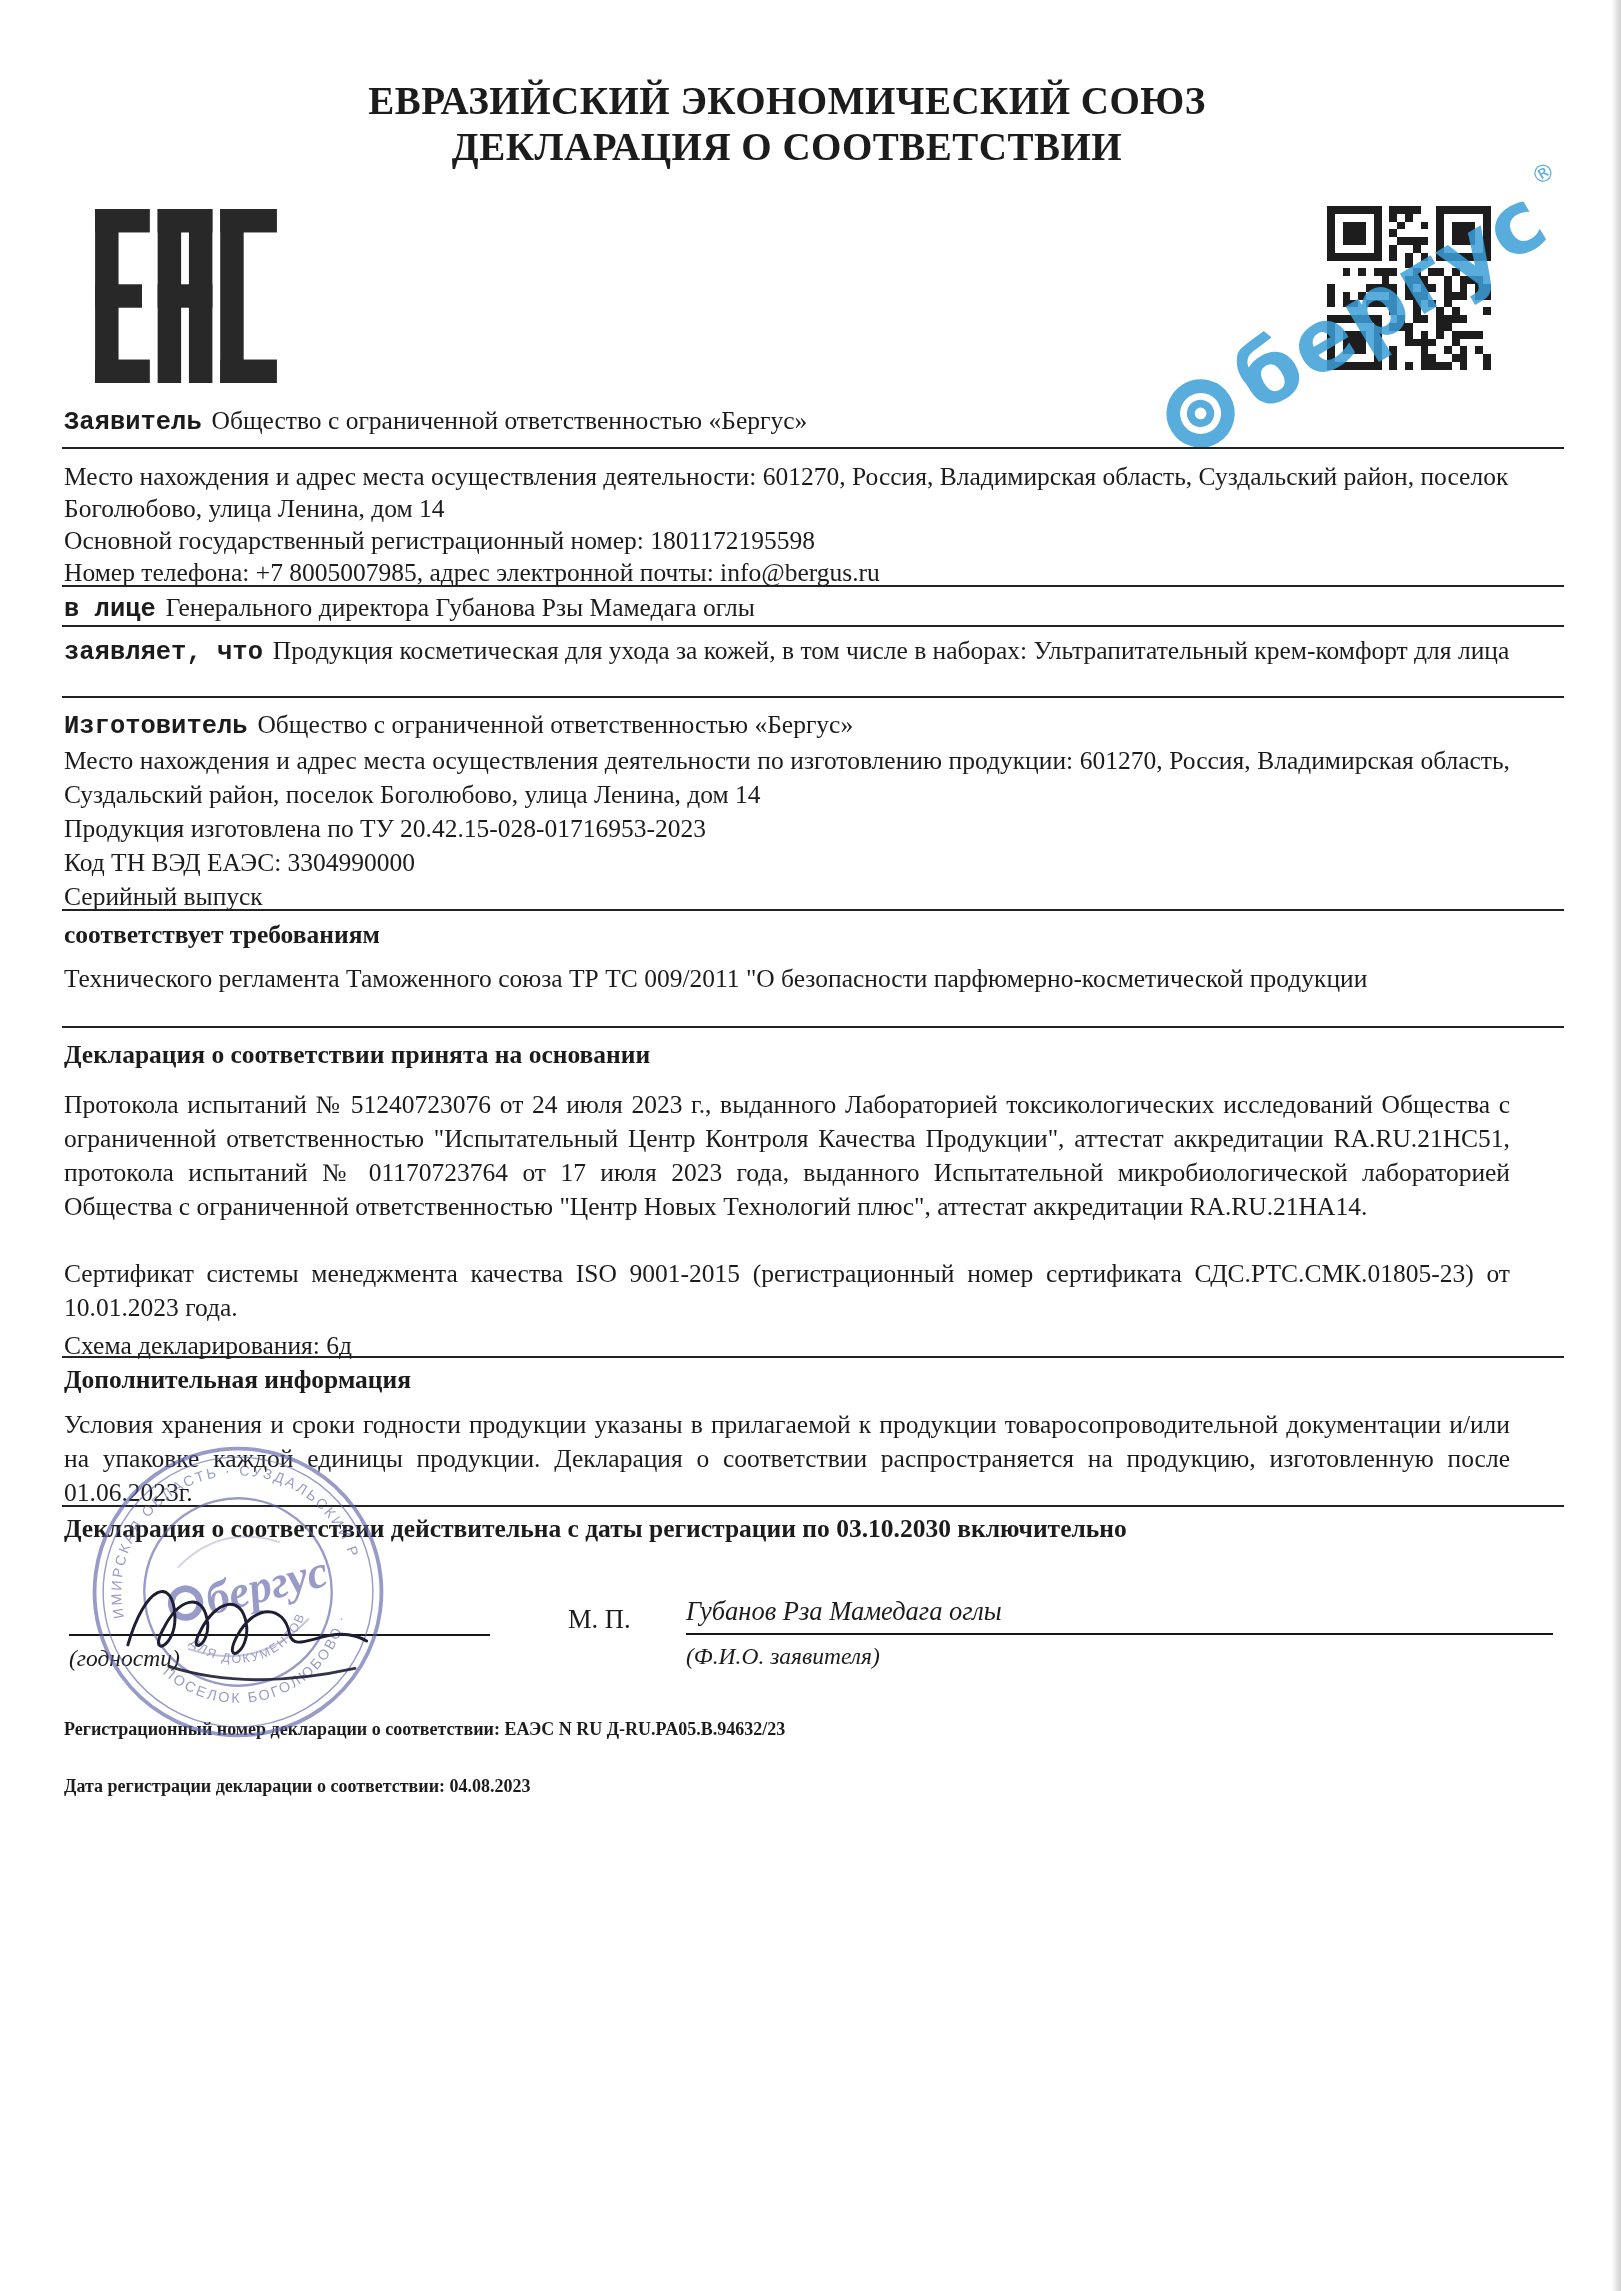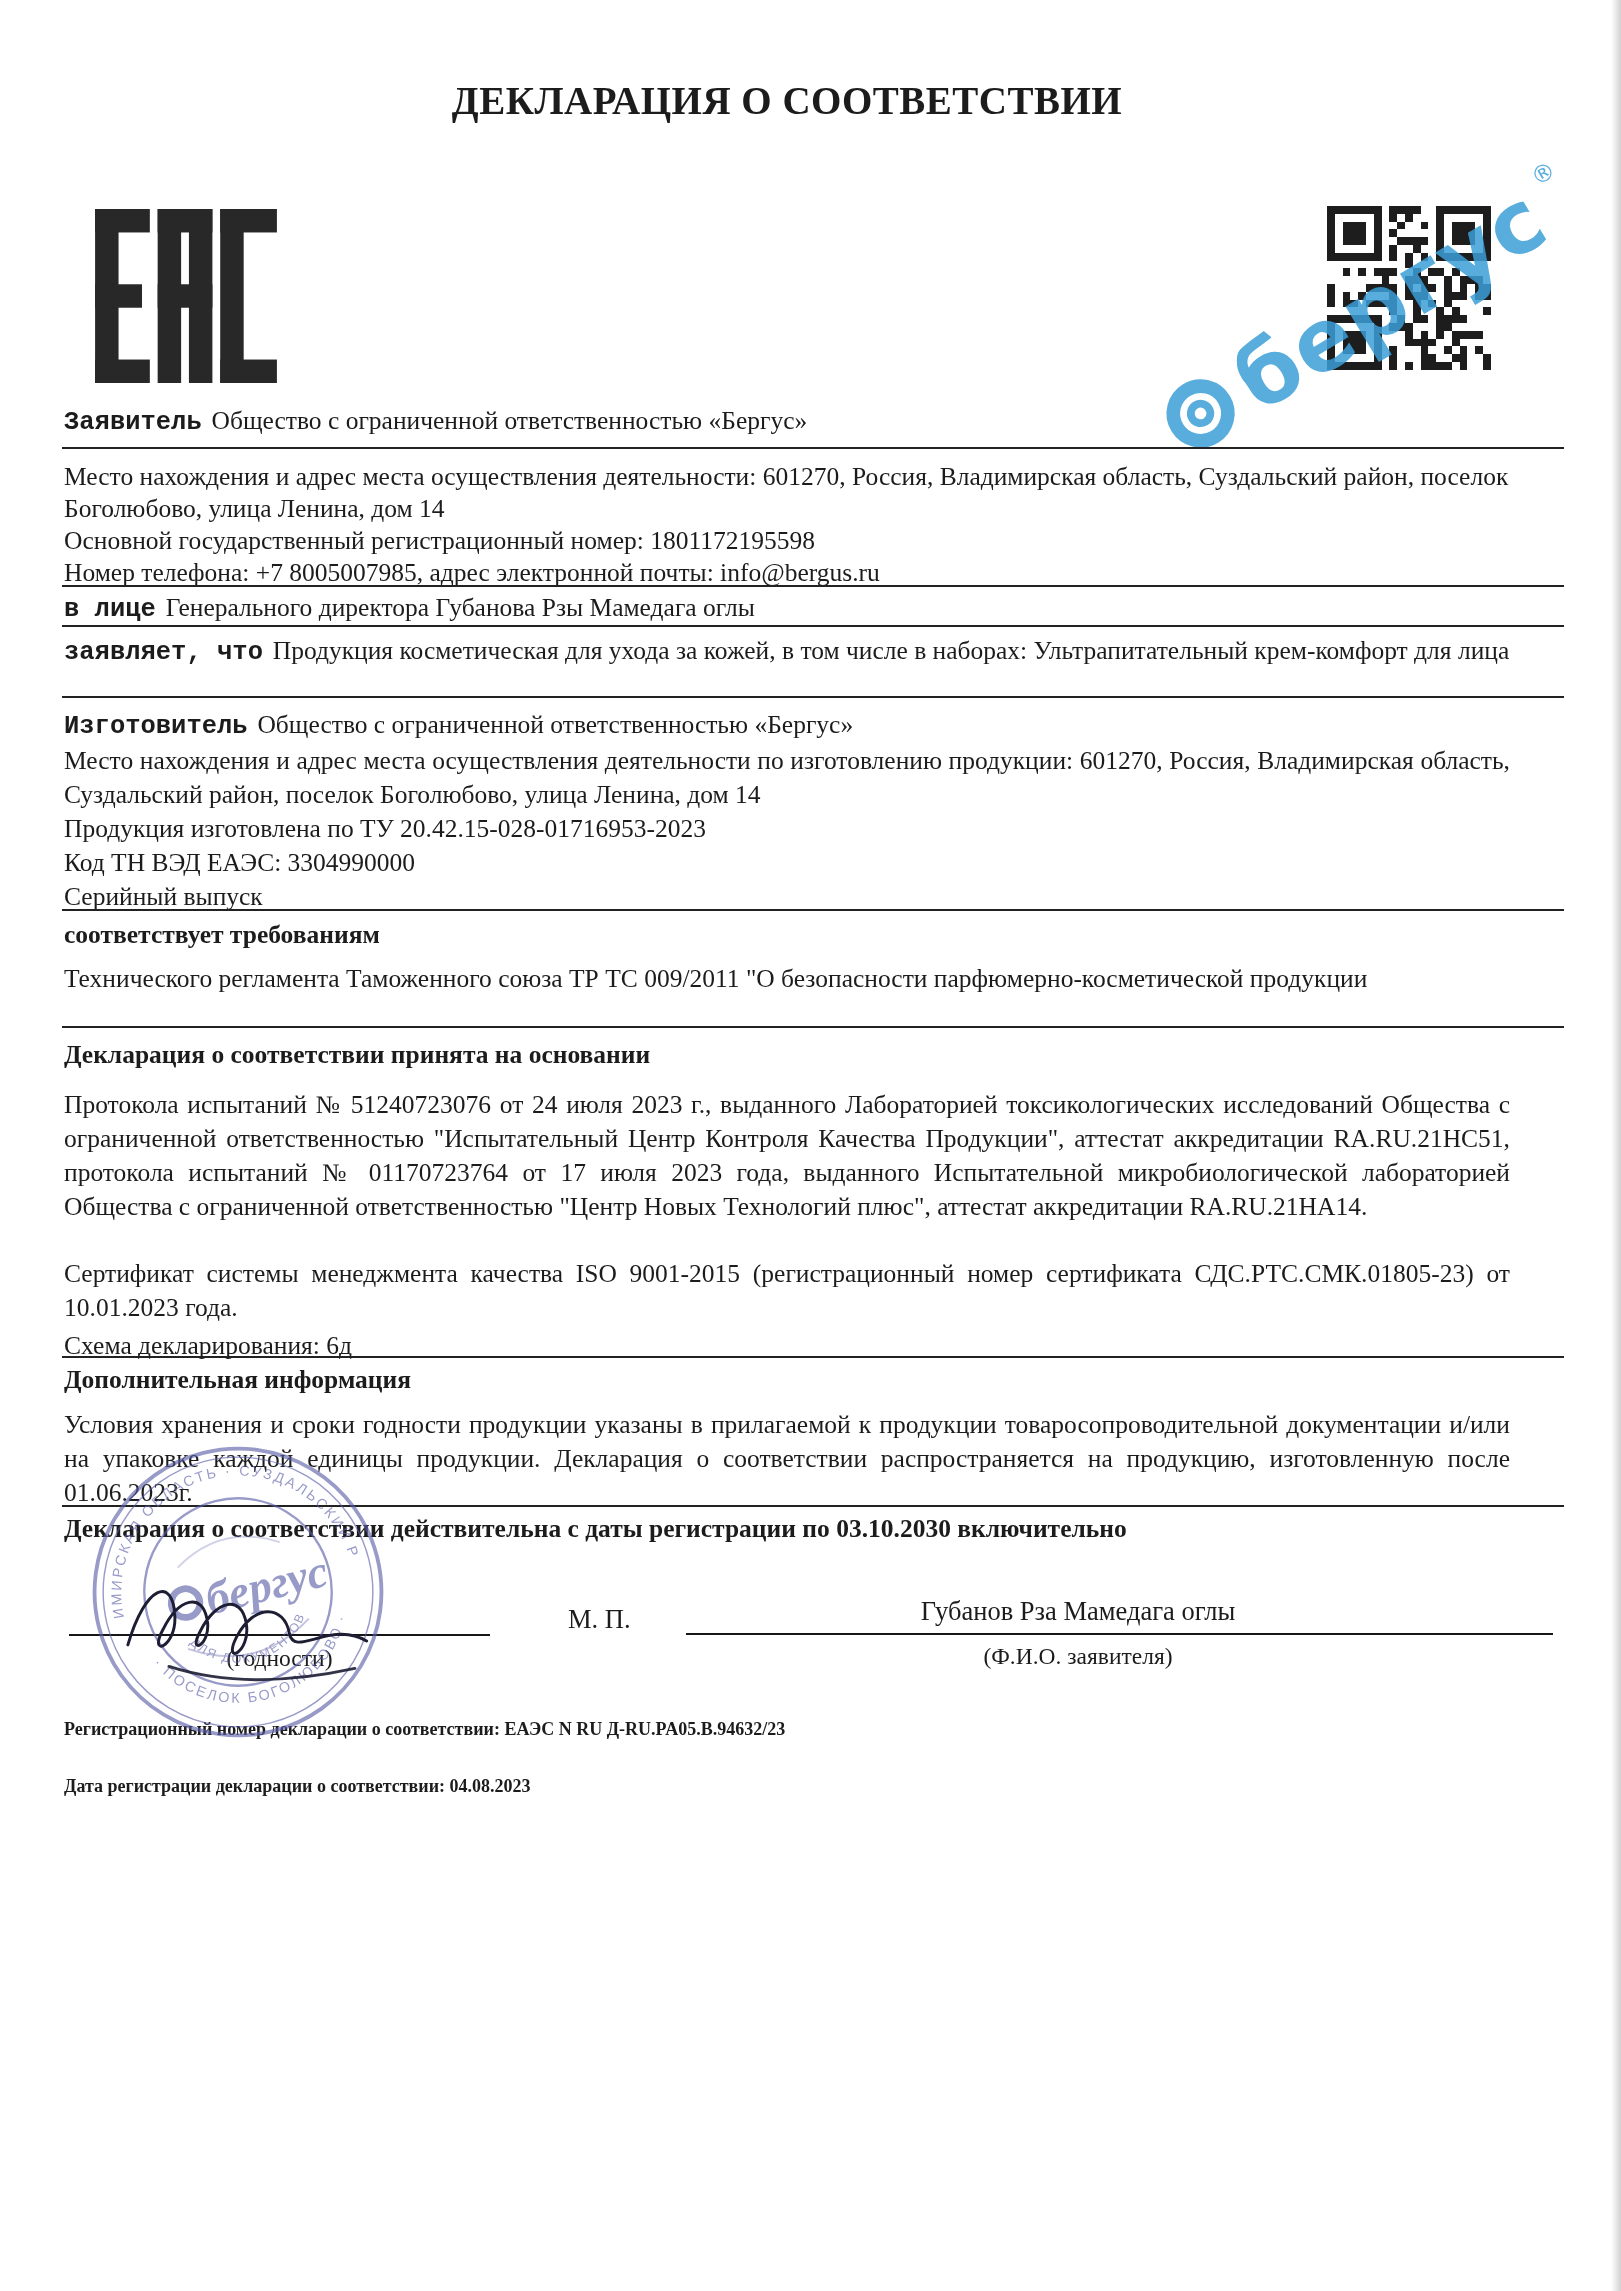--- a/index.html
+++ b/index.html
@@ -8,21 +8,21 @@
   .blk{position:absolute;left:64px;width:1446px;font-size:25.5px;line-height:32px;}
   .lh35{line-height:34px;}
   .lh44{line-height:43px;}
   .just{text-align:justify;}
   .bold{font-weight:bold;}
   .lbl{font-weight:bold;margin-right:9.8px;font-family:Liberation Mono, monospace;}
   .title{position:absolute;left:64px;top:78px;width:1446px;text-align:center;
          font-size:39px;line-height:46px;font-weight:bold;letter-spacing:0.5px;}
   .rule{position:absolute;left:62px;width:1502px;height:2px;background:#222;}
   .sigline{position:absolute;height:2px;background:#161616;}
-  .caption{position:absolute;font-size:23.5px;text-align:center;}
+  .caption{position:absolute;font-size:23.5px;text-align:left;font-style:italic;}
   .mp{position:absolute;font-size:26.5px;}
   .reg{position:absolute;left:64px;width:1509px;font-size:18px;font-weight:bold;line-height:33px;}
   .eac{position:absolute;left:93px;top:209px;}
   .qr{position:absolute;left:1327px;top:206px;display:grid;
       grid-template-columns:repeat(21,7.8px);grid-auto-rows:7.8px;}
   .qr .m{width:7.8px;height:7.8px;}
   .qr .d{background:#1d1d1d;}
   .wm{position:absolute;left:1168px;top:390px;display:flex;align-items:center;gap:11.8px;
       transform:rotate(-31deg);transform-origin:0 50%;opacity:.85;pointer-events:none;}
   .wm-text{font-family:"DejaVu Sans","Liberation Sans",sans-serif;font-weight:bold;
@@ -32,20 +32,21 @@
   .ink{position:absolute;left:110px;top:1551px;}
   .scan-edge{position:absolute;right:0;top:0;width:9.8px;height:100%;
              background:linear-gradient(to right,rgba(0,0,0,0),rgba(0,0,0,.18));}
 </style>
 </head>
 <body>
 
 <div class="page">
 
   <div class="title">
+    <div>ЕВРАЗИЙСКИЙ ЭКОНОМИЧЕСКИЙ СОЮЗ</div>
     <div>ДЕКЛАРАЦИЯ О СООТВЕТСТВИИ</div>
   </div>
 
   <svg class="eac" width="186" height="174" viewBox="0 0 186 178">
     <g fill="#282828">
       <rect x="0" y="0" width="24" height="178"></rect>
         <rect x="0" y="0" width="56" height="24"></rect>
       <rect x="0" y="77" width="48" height="24"></rect>
         <rect x="0" y="154" width="56" height="24"></rect>
       <rect x="64" y="0" width="24" height="178"></rect>

